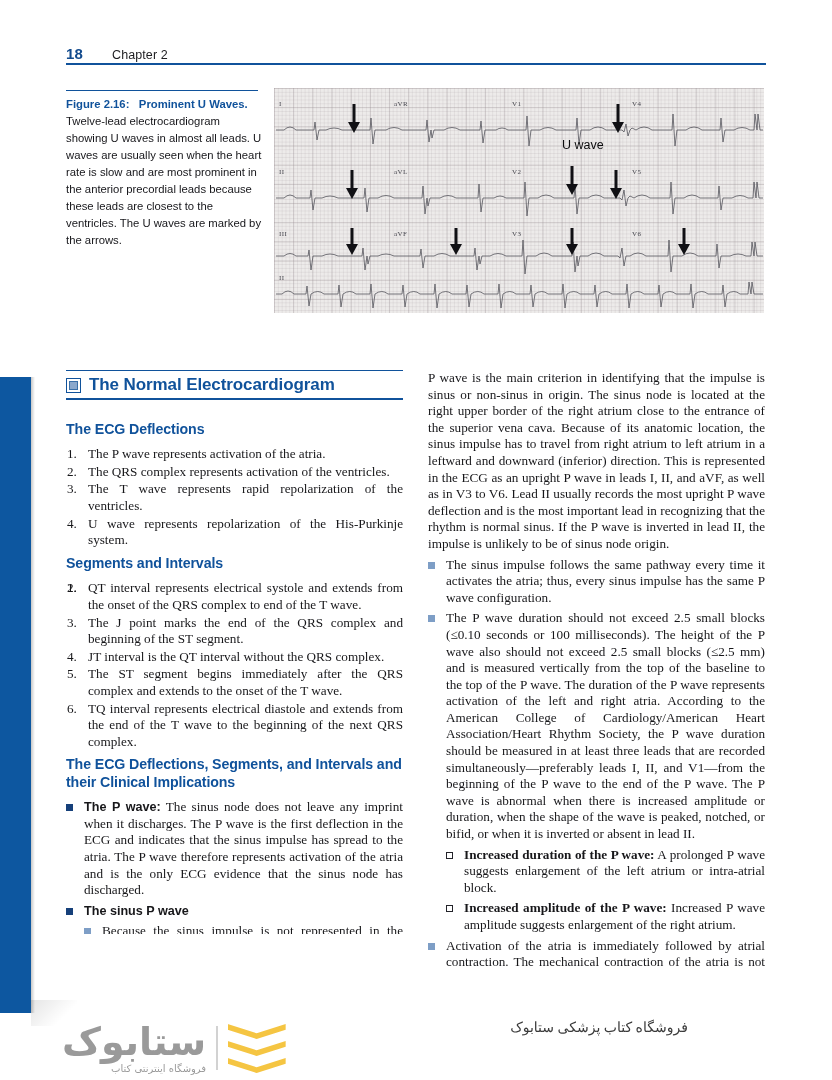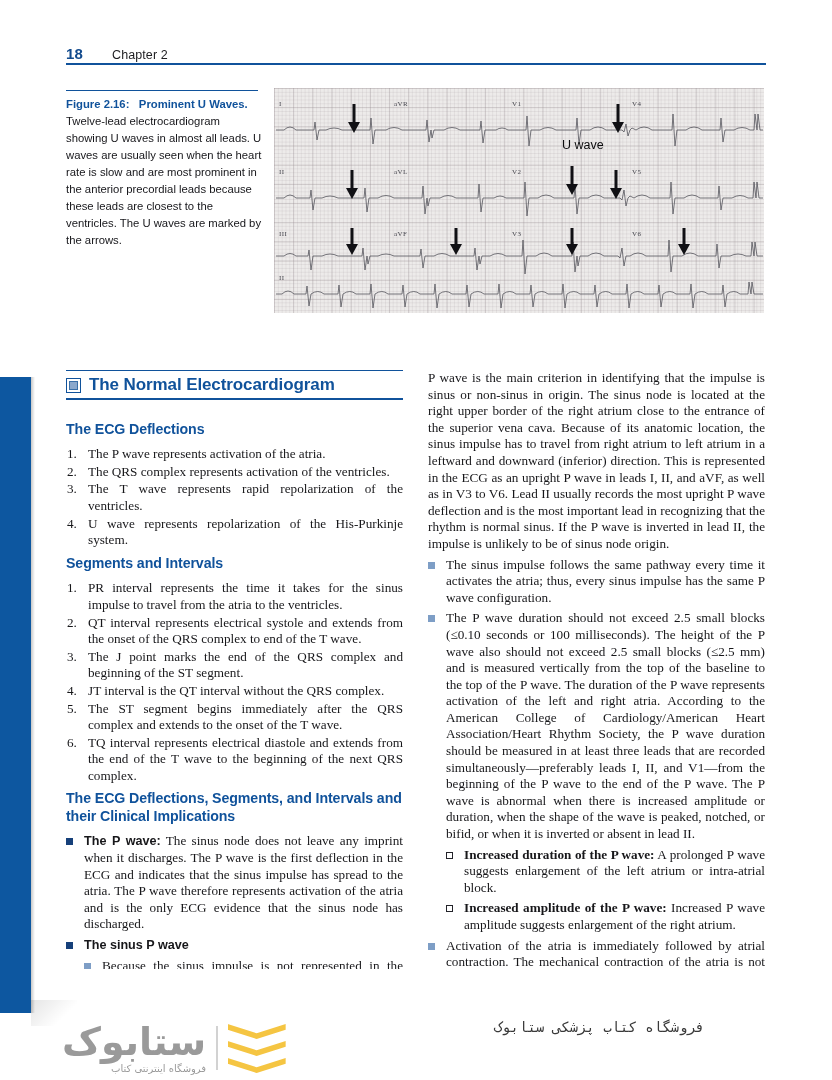--- a/index.html
+++ b/index.html
@@ -323,21 +323,21 @@
     clip-path: polygon(0 0, 50% 62%, 100% 0, 100% 38%, 50% 100%, 0 38%);
   }
   .footer-right {
     position: absolute;
     right: 48px;
     top: 6px;
     width: 370px;
     text-align: center;
   }
   .footer-farsi-line {
-    font-family: Liberation Mono, monospace;
+    font-family: Liberation Serif, serif;
     font-size: 14px;
     color: #3a3a3a;
     direction: rtl;
   }
   .footer-url {
     font-family: "Liberation Sans", sans-serif;
     font-size: 23px;
     font-weight: bold;
     color: #2a2a2a;
     letter-spacing: 2.4px;
@@ -452,21 +452,21 @@
   <h3 class="sub">The ECG Deflections</h3>
   <ol class="numlist">
     <li><span class="num">1.</span><span>The P wave represents activation of the atria.</span></li>
     <li><span class="num">2.</span><span>The QRS complex represents activation of the ventricles.</span></li>
     <li><span class="num">3.</span><span>The T wave represents rapid repolarization of the ventricles.</span></li>
     <li><span class="num">4.</span><span>U wave represents repolarization of the His-Purkinje system.</span></li>
   </ol>
 
   <h3 class="sub tight">Segments and Intervals</h3>
   <ol class="numlist">
-    <li><span class="num">1.</span><span>PR interval represents the time it takes for the sinus impulse to travel from the atria to the ventricles.</span></li>
+    <li><span class="num">1.</span></li>
     <li><span class="num">2.</span><span>QT interval represents electrical systole and extends from the onset of the QRS complex to end of the T wave.</span></li>
     <li><span class="num">3.</span><span>The J point marks the end of the QRS complex and beginning of the ST segment.</span></li>
     <li><span class="num">4.</span><span>JT interval is the QT interval without the QRS complex.</span></li>
     <li><span class="num">5.</span><span>The ST segment begins immediately after the QRS complex and extends to the onset of the T wave.</span></li>
     <li><span class="num">6.</span><span>TQ interval represents electrical diastole and extends from the end of the T wave to the beginning of the next QRS complex.</span></li>
   </ol>
 
   <h3 class="sub tight">The ECG Deflections, Segments, and Intervals and their Clinical Implications</h3>
   <ul class="sqlist">
     <li>

